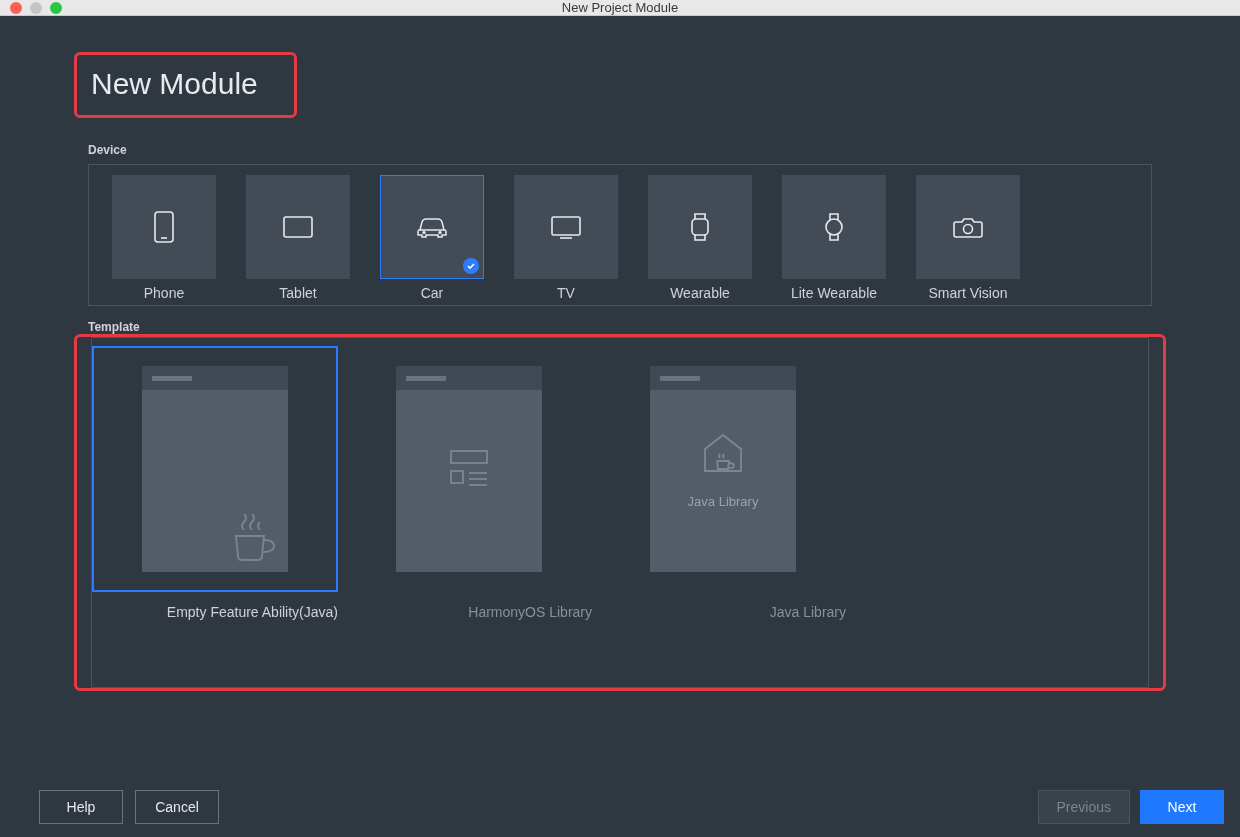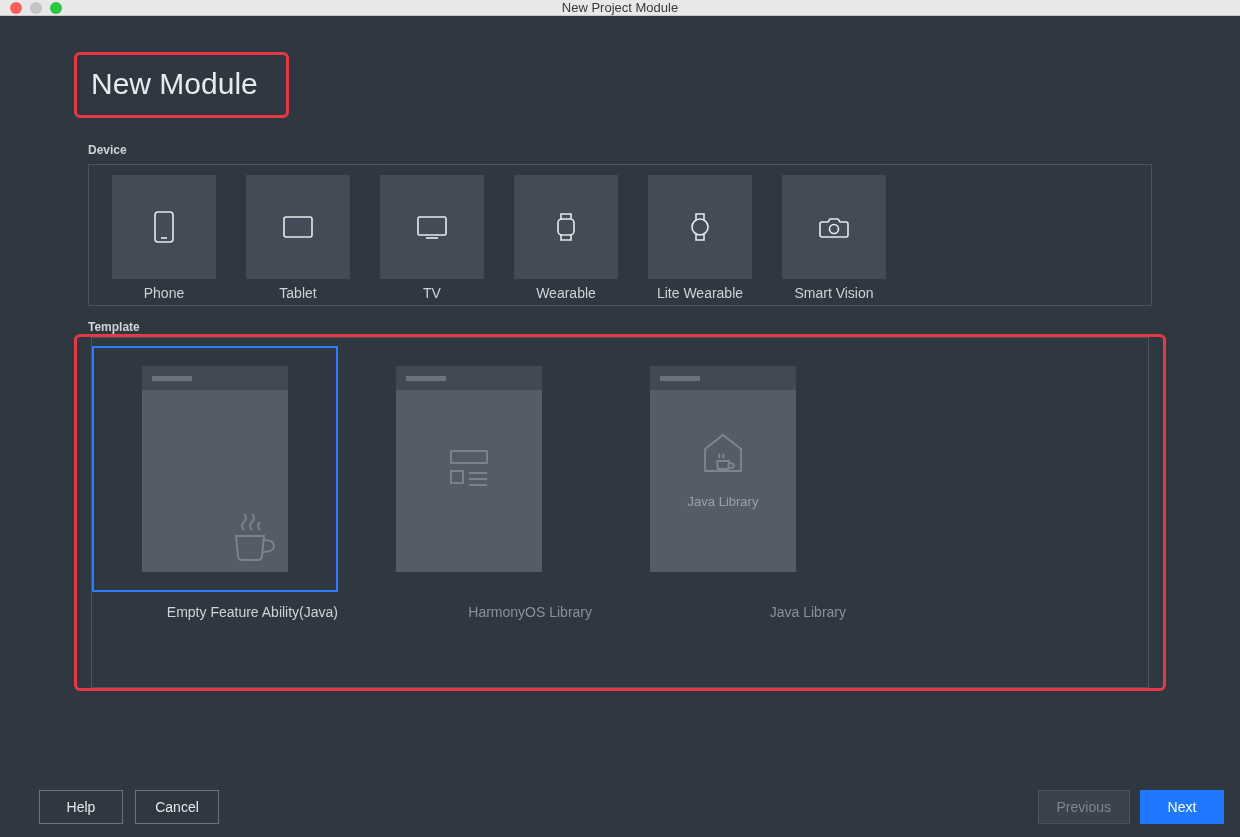--- a/index.html
+++ b/index.html
@@ -5,21 +5,21 @@
   * { box-sizing: border-box; margin: 0; padding: 0; }
   html, body { width: 1240px; height: 837px; font-family: -apple-system, BlinkMacSystemFont, "Segoe UI", Arial, sans-serif; background: #2f3740; color: #d6d9dc; overflow: hidden; }
   .titlebar { height: 16px; background: #e8e8e8; border-bottom: 1px solid #c9c9c9; position: relative; display: flex; align-items: center; justify-content: center; }
   .titlebar .traffic { position: absolute; left: 10px; top: 50%; transform: translateY(-50%); display: flex; gap: 8px; }
   .traffic .dot { width: 12px; height: 12px; border-radius: 50%; }
   .dot.red { background: #ff5f57; }
   .dot.yellow { background: #c4c4c4; }
   .dot.green { background: #28c940; }
   .titlebar .title { font-size: 13px; color: #3a3a3a; }
   .content { position: absolute; top: 28px; left: 0; right: 0; bottom: 60px; padding: 0 0 0 0; }
-  .heading-box { position: absolute; left: 74px; top: 24px; border: 3px solid #e63946; border-radius: 6px; padding: 12px 28px 14px 14px; }
+  .heading-box { position: absolute; left: 74px; top: 24px; border: 3px solid #e63946; border-radius: 6px; padding: 12px 36px 14px 14px; }
   .heading-box h1 { font-size: 30px; font-weight: 400; color: #e8ebee; }
   .section-label { position: absolute; font-size: 12px; font-weight: 600; color: #cfd3d7; }
   .label-device { left: 88px; top: 115px; }
   .label-template { left: 88px; top: 292px; }
   .device-panel { position: absolute; left: 88px; top: 136px; right: 88px; height: 142px; border: 1px solid #4a525c; padding: 10px 22px; display: flex; gap: 28px; align-items: flex-start; }
   .device-item { width: 106px; display: flex; flex-direction: column; align-items: center; }
   .device-tile { width: 104px; height: 104px; background: #434c56; display: flex; align-items: center; justify-content: center; position: relative; cursor: pointer; border: 1.5px solid transparent; }
   .device-tile.selected { border-color: #2f7bff; }
   .device-tile .badge { position: absolute; right: 4px; bottom: 4px; width: 16px; height: 16px; border-radius: 50%; background: #2f7bff; display: flex; align-items: center; justify-content: center; }
   .device-tile .badge svg { width: 10px; height: 10px; }
@@ -79,20 +79,35 @@
 
     <div class="device-item">
       <div class="device-tile">
         <svg width="30" height="22" viewBox="0 0 30 22">
             <rect x="1" y="1" width="28" height="20" rx="2" stroke-width="1.6"></rect>
           </svg>
       </div>
       <div class="device-label">Tablet</div>
     </div>
 
+    <div class="device-item">
+      <div class="device-tile selected">
+        <svg width="32" height="24" viewBox="0 0 32 24">
+            <path d="M4 15 L6 7 Q7 4 10 4 L22 4 Q25 4 26 7 L28 15 M3 15 L29 15 Q30 15 30 17 L30 20 L26 20 L26 22 L22 22 L22 20 L10 20 L10 22 L6 22 L6 20 L2 20 L2 17 Q2 15 3 15 Z" stroke-width="1.5"></path>
+            <circle cx="8" cy="17.5" r="1.2" fill="#e6e9ec"></circle>
+            <circle cx="24" cy="17.5" r="1.2" fill="#e6e9ec"></circle>
+          </svg>
+        <div class="badge">
+          <svg viewBox="0 0 10 10">
+              <path d="M2 5 L4 7 L8 3" stroke="#fff" stroke-width="1.6" fill="none"></path>
+            </svg>
+        </div>
+      </div>
+      <div class="device-label">Car</div>
+    </div>
 
     <div class="device-item">
       <div class="device-tile">
         <svg width="32" height="24" viewBox="0 0 32 24">
             <rect x="2" y="2" width="28" height="18" rx="1.5" stroke-width="1.6"></rect>
             <line x1="10" y1="23" x2="22" y2="23" stroke-width="1.6"></line>
           </svg>
       </div>
       <div class="device-label">TV</div>
     </div>

